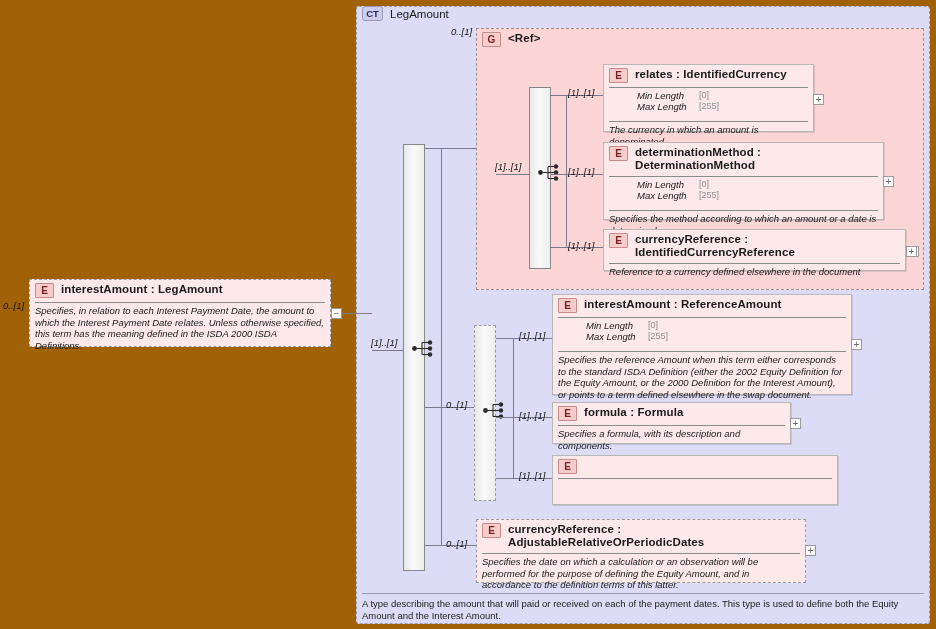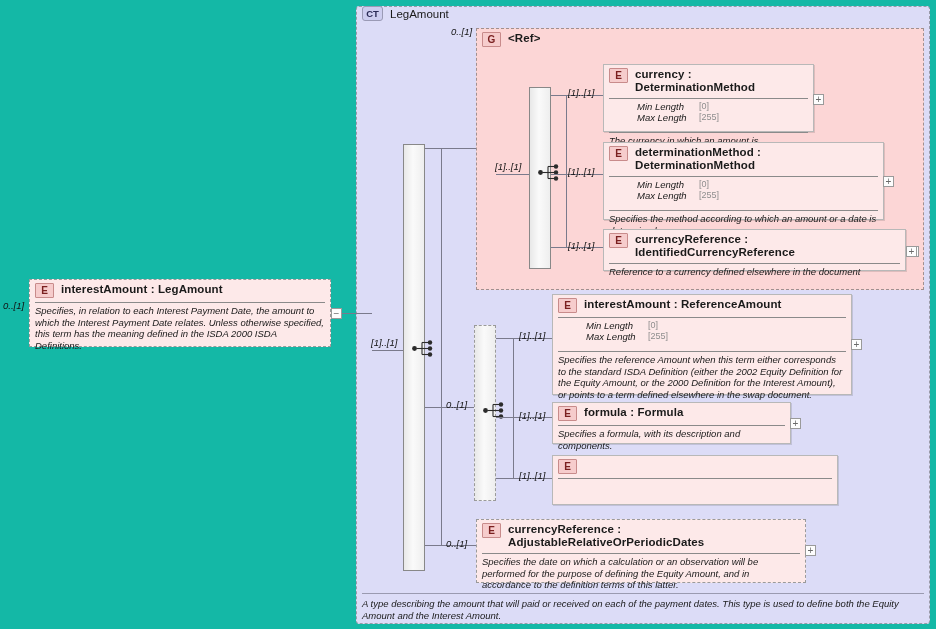--- a/index.html
+++ b/index.html
@@ -5,21 +5,21 @@
   * { box-sizing: border-box; }
   html, body {
     margin: 0; padding: 0;
     background: #ffffff;
     font-family: "Liberation Sans", sans-serif;
   }
   #canvas {
     position: relative;
     width: 936px;
     height: 629px;
-    background: #14b8a6;
+    background: #a16207;
     overflow: hidden;
   }
 
   
   .node {
     position: absolute;
     background: #fde9e9;
     border: 1px solid #b8b8b8;
     box-shadow: 1px 1px 0 rgba(0,0,0,0.12);
   }
@@ -137,21 +137,20 @@
     font-size: 10px;
     line-height: 9px;
     text-align: center;
     font-family: "Liberation Sans", sans-serif;
   }
 
   
   .ct-foot {
     position: absolute;
     font-size: 9.5px;
-    font-style: italic;
     color: #1a1a1a;
     line-height: 11.5px;
   }
   .ct-foot-rule { position: absolute; height: 1px; background: #9a9ab0; }
 </style>
 </head>
 <body>
 
 <div id="canvas">
 
@@ -231,21 +230,21 @@
   <div class="ln lnh" style="left:551px; top:95px; width:16px;"></div>
   <div class="ln lnh" style="left:551px; top:174px; width:16px;"></div>
   <div class="ln lnh" style="left:551px; top:247px; width:16px;"></div>
   <div class="ln lnh" style="left:566px; top:95px; width:38px;"></div>
   <div class="ln lnh" style="left:566px; top:174px; width:38px;"></div>
   <div class="ln lnh" style="left:566px; top:247px; width:38px;"></div>
 
   <div class="node" style="left:603px; top:64px; width:211px; height:68px;">
     <div class="node-head">
       <span class="kind">E</span>
-      <span class="node-title">currency : DeterminationMethod</span>
+      <span class="node-title">relates : IdentifiedCurrency</span>
     </div>
     <div class="hr"></div>
     <div class="facets">
       <div class="facet-row">
         <span class="facet-name">Min Length</span>
         <span class="facet-val">[0]</span>
       </div>
       <div class="facet-row">
         <span class="facet-name">Max Length</span>
         <span class="facet-val">[255]</span>

